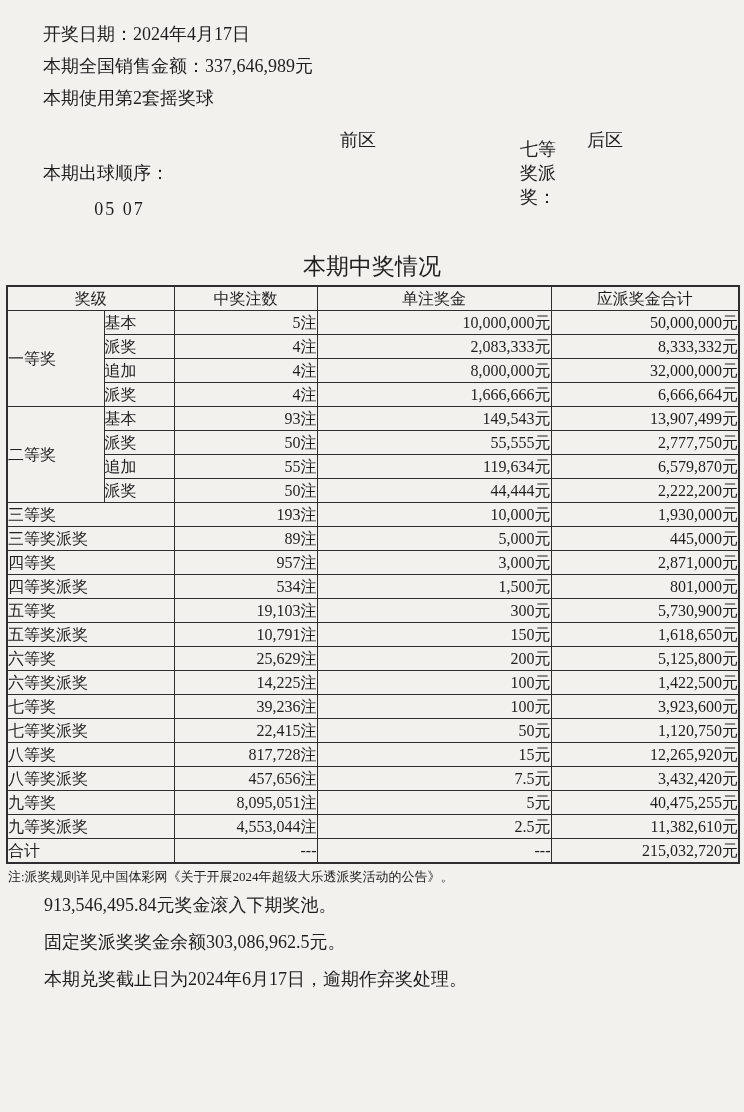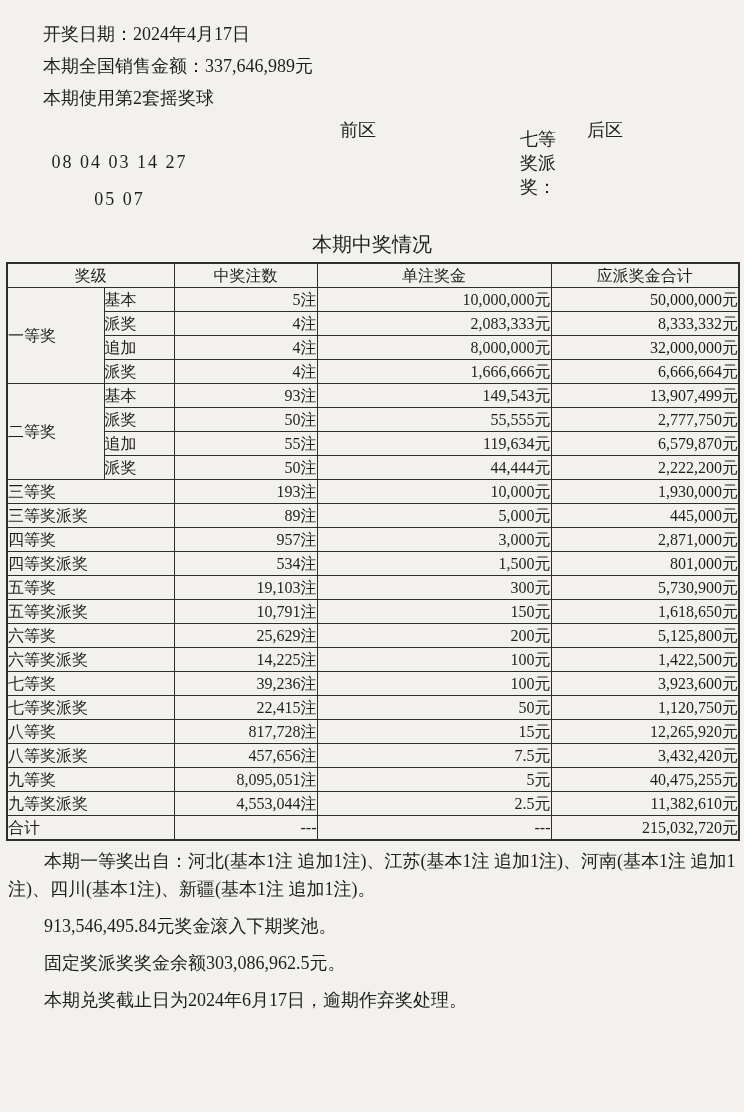--- a/index.html
+++ b/index.html
@@ -9,30 +9,30 @@
     font-family:"Liberation Serif","DejaVu Serif",serif;
     color:#1e1e1e;
     -webkit-font-smoothing:antialiased;
   }
   .page{box-sizing:border-box;width:744px;height:1016px;padding:18px 6px 0 6px;overflow:hidden;}
 
   
   .hdr-line{font-size:18px;line-height:32px;margin-left:37px;white-space:nowrap;}
 
   
-  .zones{display:grid;grid-template-columns:227px 250px 37px 170px;margin-top:2px;}
+  .zones{display:grid;grid-template-columns:227px 250px 37px 170px;margin-top:12px;}
   .zones .cell{display:flex;align-items:center;}
   .zones .lbl-col{padding-left:37px;font-size:18px;}
   .zones .ctr{justify-content:center;text-align:center;font-size:18px;}
   .zone-head{height:28px;}
   .zone-row{height:37px;}
   .balls{letter-spacing:2px;white-space:nowrap;}
 
   
-  .tbl-title{text-align:center;font-size:20px;line-height:28px;margin:12px 0 4px 0;}
+  .tbl-title{text-align:center;font-size:23px;line-height:28px;margin:25px 0 4px 0;}
 
   
   table.prize{border-collapse:collapse;width:732px;table-layout:fixed;border:2px solid #2e2e2e;padding-left:28px;}
   table.prize th,table.prize td{
     border:1px solid #2e2e2e;
     font-size:16px;font-weight:normal;
     height:23px;padding:0;line-height:1.1;
     overflow:hidden;white-space:nowrap;
   }
   table.prize th{text-align:center;}
@@ -52,21 +52,21 @@
   <div class="hdr-line">开奖日期：2024年4月17日</div>
   <div class="hdr-line">本期全国销售金额：337,646,989元</div>
   <div class="hdr-line">本期使用第2套摇奖球</div>
 
   <div class="zones">
     <div class="cell zone-head"></div>
     <div class="cell ctr zone-head">前区</div>
     <div class="cell zone-head"></div>
     <div class="cell ctr zone-head">后区</div>
 
-    <div class="cell ctr zone-row balls">08 04 03 14 27</div>
+    <div class="cell lbl-col zone-row">本期出球顺序：</div>
     <div class="cell zone-row"></div>
 
     <div class="cell lbl-col zone-row">七等奖派奖：</div>
     <div class="cell zone-row"></div>
     <div class="cell ctr zone-row balls">05 07</div>
   </div>
 
   <div class="tbl-title">本期中奖情况</div>
 
   <table class="prize">
@@ -223,21 +223,21 @@
     </tr>
     <tr>
       <td class="lvl" colspan="2">合计</td>
       <td class="num">---</td>
       <td class="num">---</td>
       <td class="num">215,032,720元</td>
     </tr>
     </tbody>
   </table>
 
+  <div class="rule-note">注:派奖规则详见中国体彩网《关于开展2024年超级大乐透派奖活动的公告》。</div>
 
   <div class="paras">
-    <p>本期一等奖出自：河北(基本1注 追加1注)、江苏(基本1注 追加1注)、河南(基本1注 追加1注)、四川(基本1注)、新疆(基本1注 追加1注)。</p>
     <p>913,546,495.84元奖金滚入下期奖池。</p>
     <p>固定奖派奖奖金余额303,086,962.5元。</p>
     <p>本期兑奖截止日为2024年6月17日，逾期作弃奖处理。</p>
   </div>
 
 </div>
 
 </body></html>

